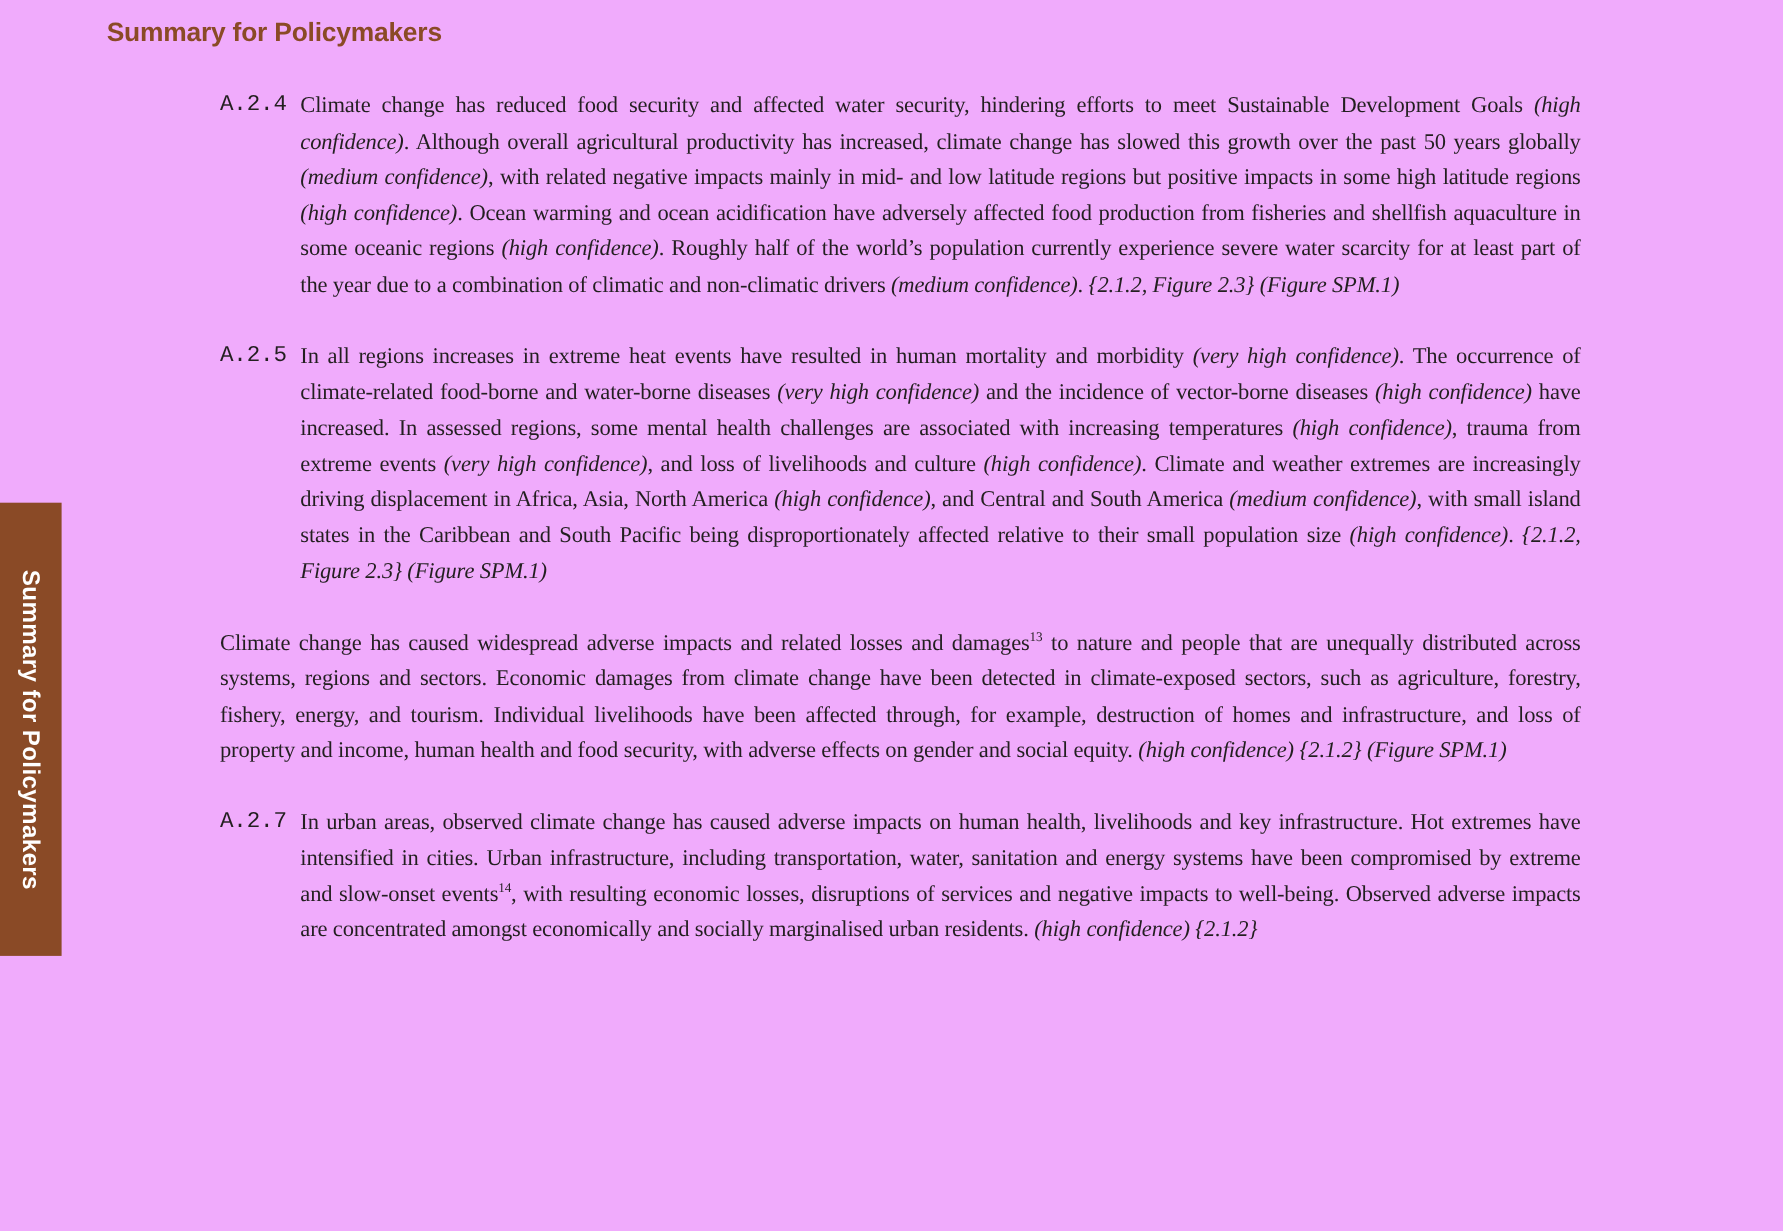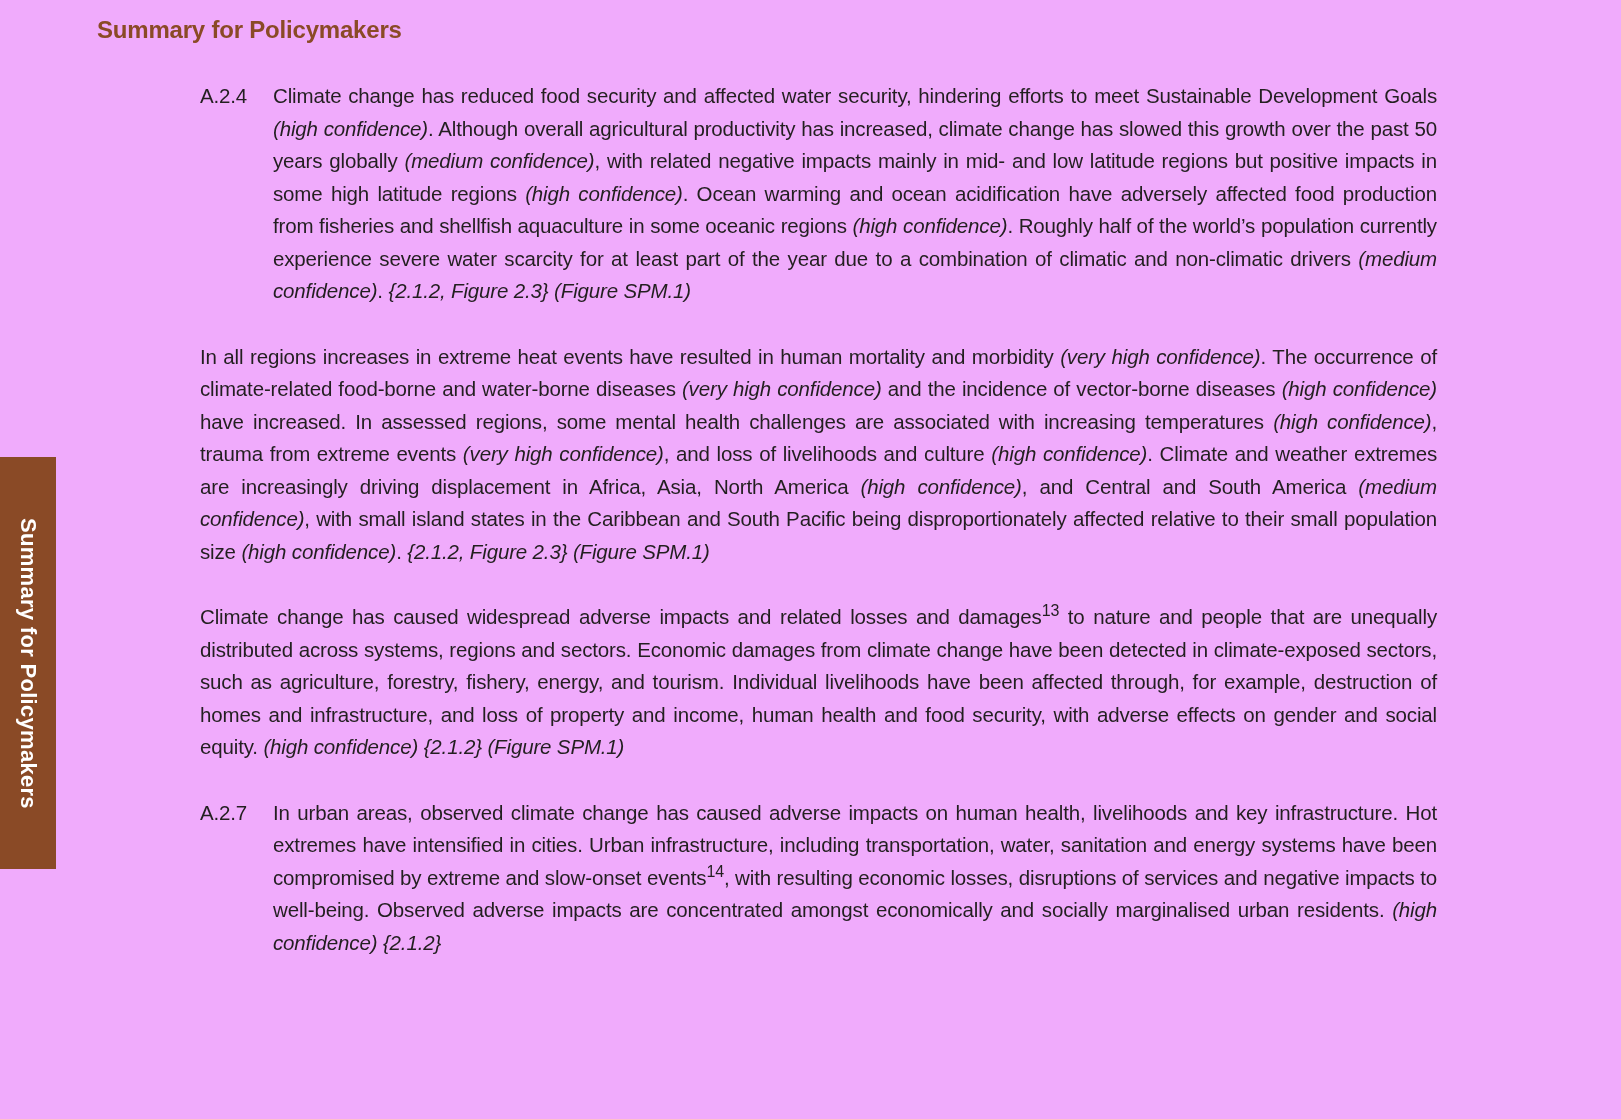--- a/index.html
+++ b/index.html
@@ -48,28 +48,30 @@
   .para {
     display: flex;
     margin: 0 0 33px 0;
     font-size: 20.5px;
     line-height: 32.5px;
     letter-spacing: -0.15px;
   }
   .p-label {
     flex: 0 0 73px;
     width: 73px;
+    font-family: Liberation Mono, monospace;
   }
   .p-body {
     flex: 1;
     text-align: justify;
+    font-family: Liberation Serif, serif;
   }
   .p-body em { font-style: italic; }
   .p-body sup {
-    font-size: 16px;
+    font-size: 12px;
     line-height: 0;
     vertical-align: super;
   }
 </style>
 </head>
 <body>
 
 <div class="page" style="color: rgb(35, 31, 32);">
 
   <h1 class="doc-title" style="color: rgb(138, 74, 38);">Summary for Policymakers</h1>
@@ -78,20 +80,21 @@
     <span class="sidebar-label">Summary for Policymakers</span>
   </div>
 
   <main class="content">
     <section class="para">
       <span class="p-label">A.2.4</span>
       <div class="p-body"><span>Climate change has reduced food security and affected water security, hindering efforts to meet Sustainable Development Goals </span><em>(high confidence)</em><span>. Although overall agricultural productivity has increased, climate change has slowed this growth over the past 50 years globally </span><em>(medium confidence)</em><span>, with related negative impacts mainly in mid- and low latitude regions but positive impacts in some high latitude regions </span><em>(high confidence)</em><span>. Ocean warming and ocean acidification have adversely affected food production from fisheries and shellfish aquaculture in some oceanic regions </span><em>(high confidence)</em><span>. Roughly half of the world’s population currently experience severe water scarcity for at least part of the year due to a combination of climatic and non-climatic drivers </span><em>(medium confidence)</em><span>. </span><em>{2.1.2, Figure 2.3} (Figure SPM.1)</em></div>
     </section>
 
     <section class="para">
+      <span class="p-label">A.2.5</span>
       <div class="p-body"><span>In all regions increases in extreme heat events have resulted in human mortality and morbidity </span><em>(very high confidence)</em><span>. The occurrence of climate-related food-borne and water-borne diseases </span><em>(very high confidence)</em><span> and the incidence of vector-borne diseases </span><em>(high confidence)</em><span> have increased. In assessed regions, some mental health challenges are associated with increasing temperatures </span><em>(high confidence)</em><span>, trauma from extreme events </span><em>(very high confidence)</em><span>, and loss of livelihoods and culture </span><em>(high confidence)</em><span>. Climate and weather extremes are increasingly driving displacement in Africa, Asia, North America </span><em>(high confidence)</em><span>, and Central and South America </span><em>(medium confidence)</em><span>, with small island states in the Caribbean and South Pacific being disproportionately affected relative to their small population size </span><em>(high confidence)</em><span>. </span><em>{2.1.2, Figure 2.3} (Figure SPM.1)</em></div>
     </section>
 
     <section class="para">
       <div class="p-body"><span>Climate change has caused widespread adverse impacts and related losses and damages</span><sup>13</sup><span> to nature and people that are unequally distributed across systems, regions and sectors. Economic damages from climate change have been detected in climate-exposed sectors, such as agriculture, forestry, fishery, energy, and tourism. Individual livelihoods have been affected through, for example, destruction of homes and infrastructure, and loss of property and income, human health and food security, with adverse effects on gender and social equity. </span><em>(high confidence)</em><span> </span><em>{2.1.2} (Figure SPM.1)</em></div>
     </section>
 
     <section class="para">
       <span class="p-label">A.2.7</span>
       <div class="p-body"><span>In urban areas, observed climate change has caused adverse impacts on human health, livelihoods and key infrastructure. Hot extremes have intensified in cities. Urban infrastructure, including transportation, water, sanitation and energy systems have been compromised by extreme and slow-onset events</span><sup>14</sup><span>, with resulting economic losses, disruptions of services and negative impacts to well-being. Observed adverse impacts are concentrated amongst economically and socially marginalised urban residents. </span><em>(high confidence)</em><span> </span><em>{2.1.2}</em></div>

